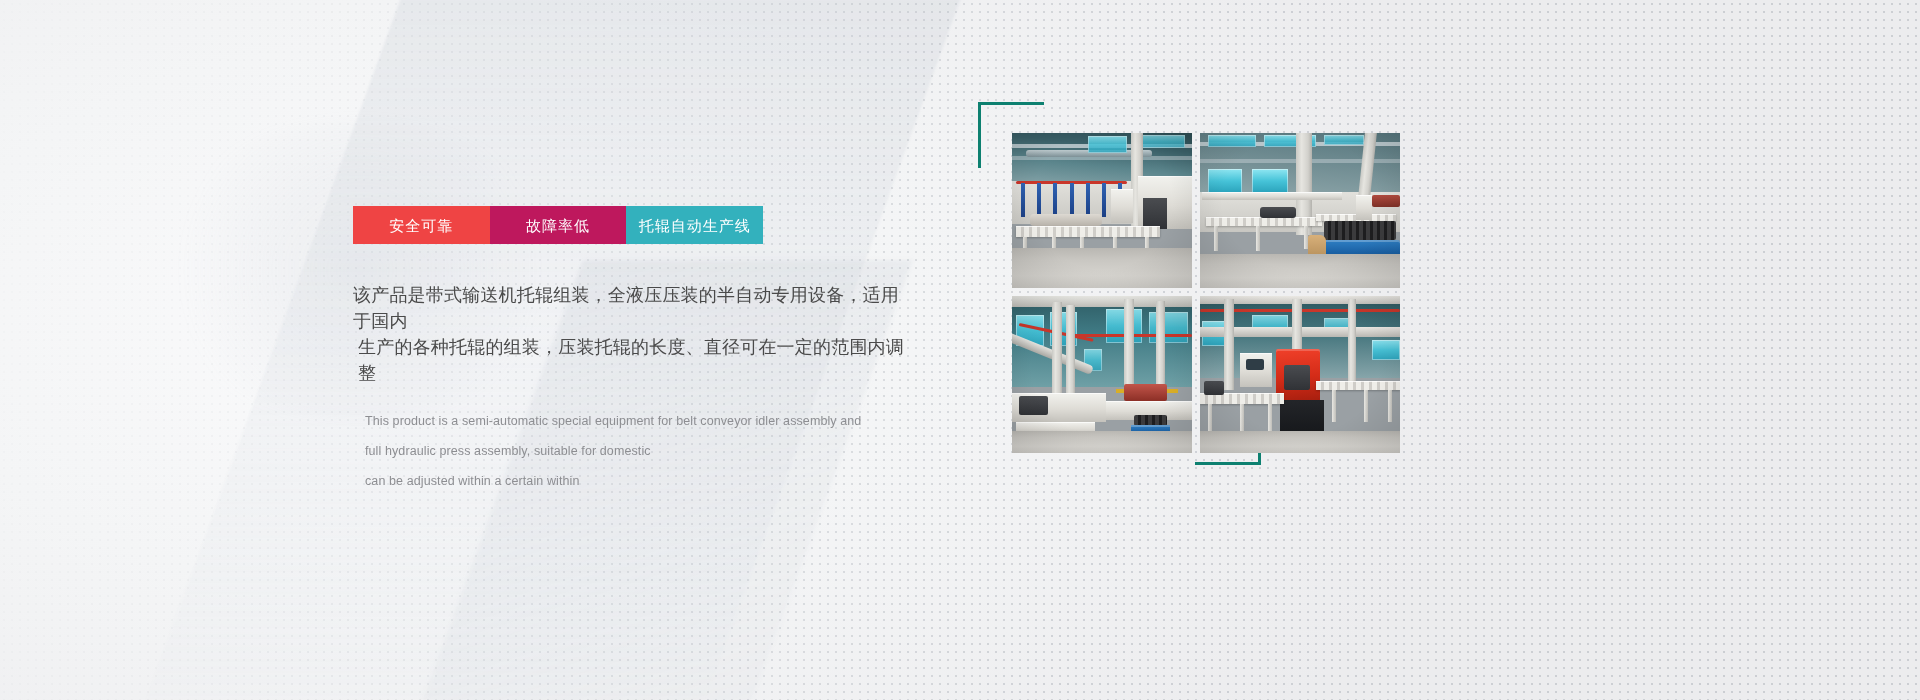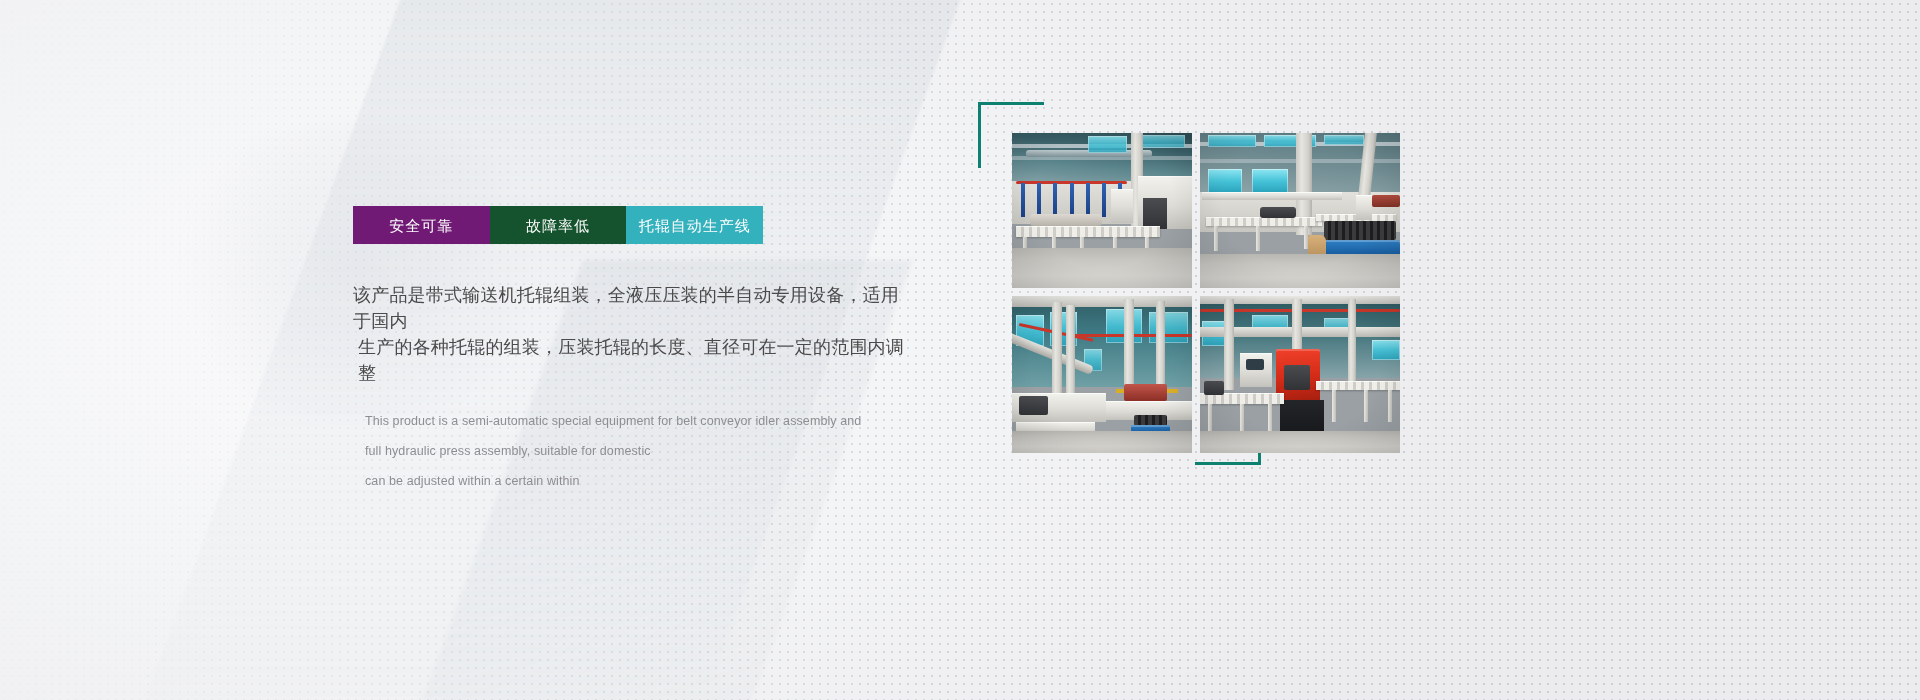--- a/index.html
+++ b/index.html
@@ -102,22 +102,22 @@
     flex: 1 1 0;
     display: flex;
     align-items: center;
     justify-content: center;
     color: #ffffff;
     font-size: 15px;
     letter-spacing: 1px;
     line-height: 1;
     white-space: nowrap;
   }
-  .tag-1 { background: #701a75; }
-  .tag-2 { background: #14532d; }
+  .tag-1 { background: #ef4444; }
+  .tag-2 { background: #be185d; }
   .tag-3 { background: #33b1bd; }
 
   .desc-cn {
     margin-top: 38px;
     font-size: 18px;
     line-height: 26px;
     color: #4a4a4a;
     letter-spacing: 0.2px;
     width: 560px;
   }

